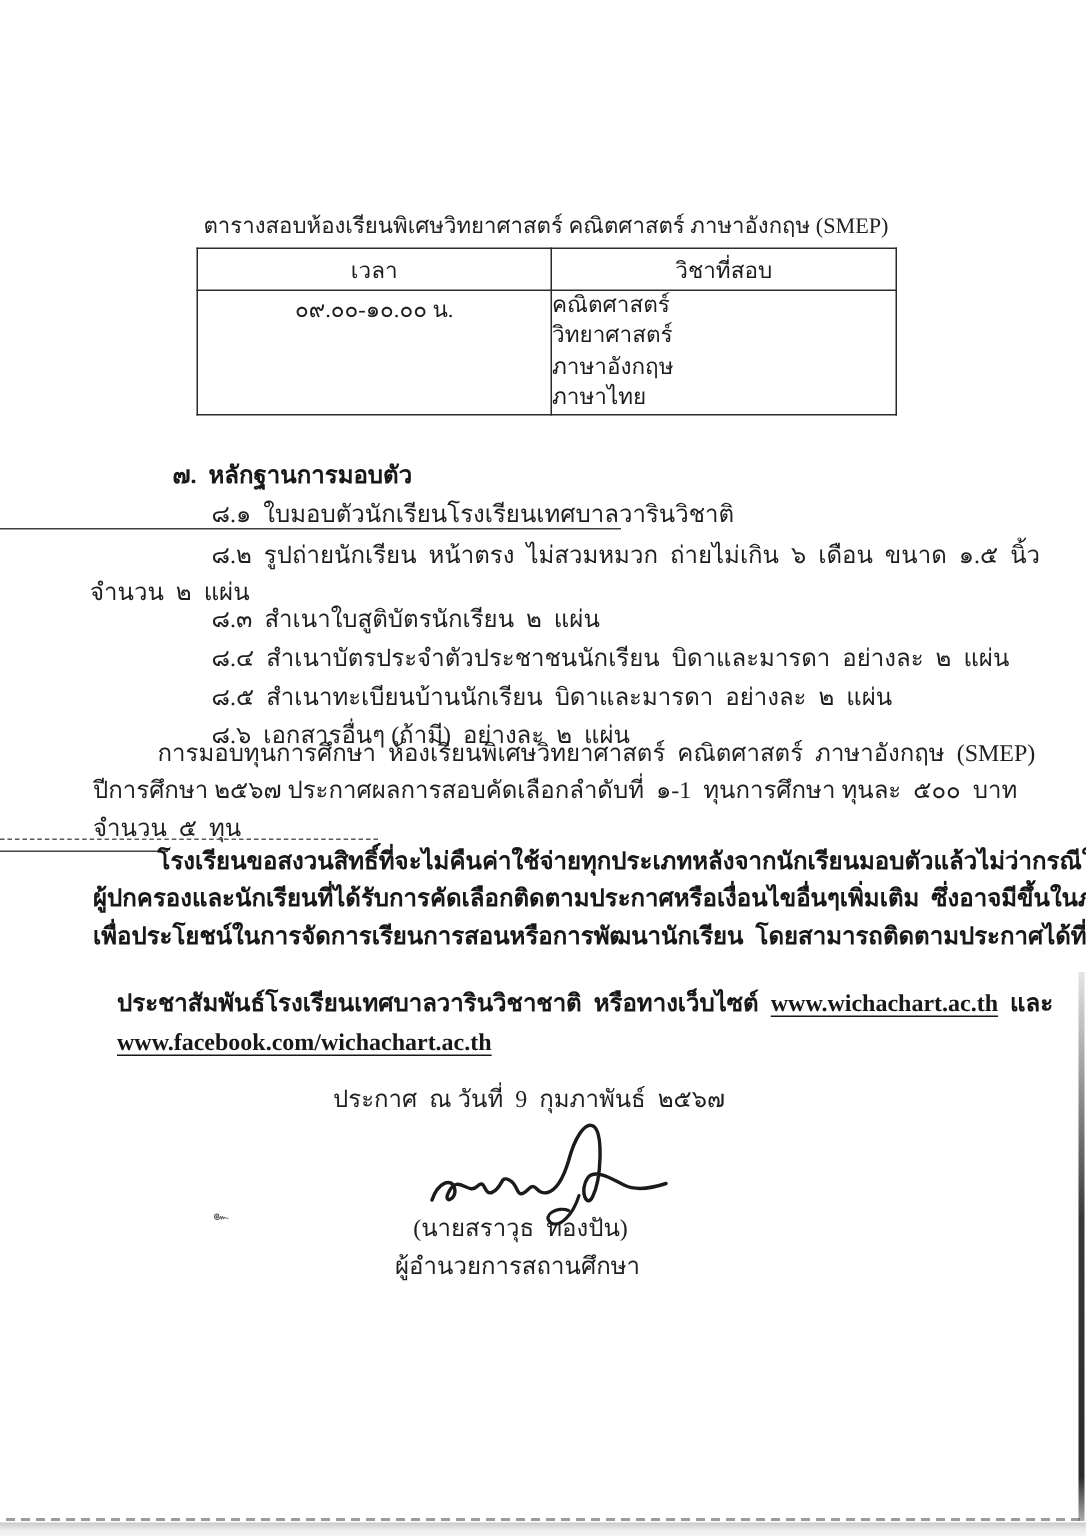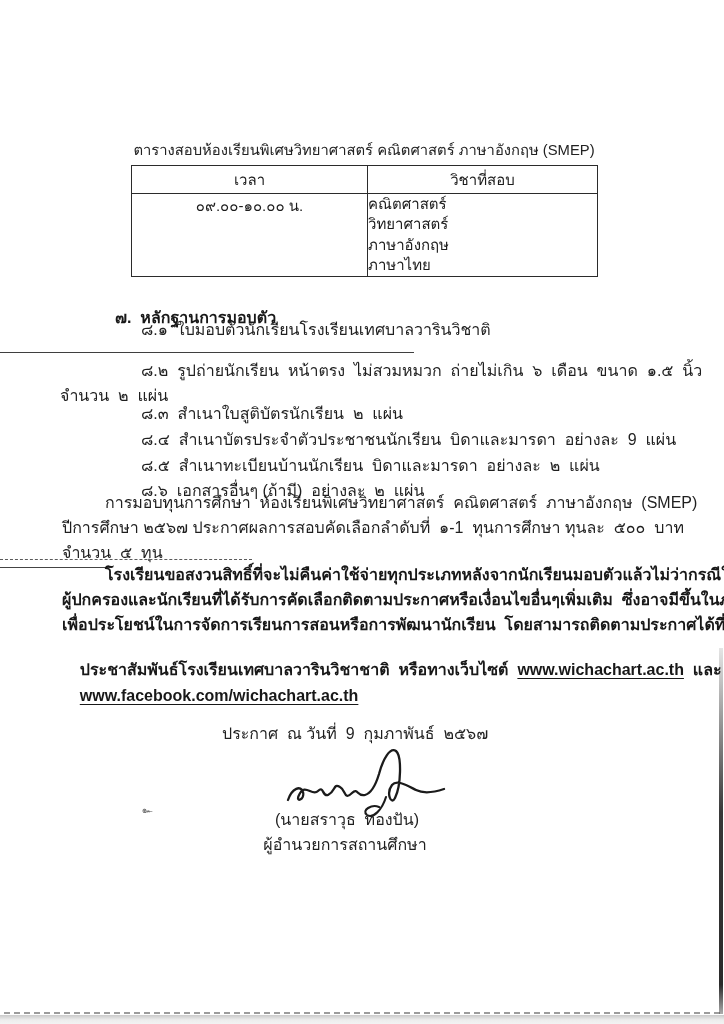--- a/index.html
+++ b/index.html
@@ -1,18 +1,18 @@
 <!DOCTYPE html>
 <html><head>
 <meta charset="utf-8">
 <style>
   html,body{margin:0;padding:0;background:#ffffff;}
   .page{
     position:relative;width:724px;height:1024px;background:#ffffff;overflow:hidden;
-    font-family:Liberation Sans, sans-serif;color:#1f1f1f;
+    font-family:Liberation Serif, serif;color:#1f1f1f;
   }
   .abs{position:absolute;white-space:pre;font-size:16px;line-height:1.25;}
   .bold{font-weight:bold;color:#181818;}
   
   .table-wrap{position:absolute;left:131px;top:138px;width:466px;}
   .table-title{text-align:center;font-size:14.8px;margin-bottom:3px;white-space:pre;color:#222;}
   table.exam{width:466px;border-collapse:collapse;table-layout:fixed;font-size:15px;color:#1c1c1c;}
   table.exam col.c1{width:236px;}
   table.exam col.c2{width:230px;}
   table.exam th,table.exam td{border:1.6px solid #2b2b2b;padding:0;}
@@ -66,25 +66,25 @@
           </td>
         </tr>
       </tbody>
     </table>
   </div>
 
   <div class="abs bold" style="left:115px;top:308px;">๗.  หลักฐานการมอบตัว</div>
 
   <div class="line-artifact" style="left:0;top:352px;width:414px;border-top-color:#3f3f3f;"></div>
 
-  <div class="abs" style="left:141px;top:320px;">๘.๑  ใบมอบตัวนักเรียนโรงเรียนเทศบาลวารินวิชาติ</div>
+  <div class="abs" style="left:141px;top:334px;">๘.๑  ใบมอบตัวนักเรียนโรงเรียนเทศบาลวารินวิชาติ</div>
   <div class="abs" style="left:141px;top:361px;">๘.๒  รูปถ่ายนักเรียน  หน้าตรง  ไม่สวมหมวก  ถ่ายไม่เกิน  ๖  เดือน  ขนาด  ๑.๕  นิ้ว</div>
   <div class="abs" style="left:60px;top:386px;">จำนวน  ๒  แผ่น</div>
   <div class="abs" style="left:141px;top:404px;">๘.๓  สำเนาใบสูติบัตรนักเรียน  ๒  แผ่น</div>
-  <div class="abs" style="left:141px;top:430px;">๘.๔  สำเนาบัตรประจำตัวประชาชนนักเรียน  บิดาและมารดา  อย่างละ  9  แผ่น</div>
+  <div class="abs" style="left:141px;top:430px;">๘.๔  สำเนาบัตรประจำตัวประชาชนนักเรียน  บิดาและมารดา  อย่างละ  ๒  แผ่น</div>
   <div class="abs" style="left:141px;top:456px;">๘.๕  สำเนาทะเบียนบ้านนักเรียน  บิดาและมารดา  อย่างละ  ๒  แผ่น</div>
   <div class="abs" style="left:141px;top:481px;">๘.๖  เอกสารอื่นๆ (ถ้ามี)  อย่างละ  ๒  แผ่น</div>
 
   <div class="abs" style="left:105px;top:493px;">การมอบทุนการศึกษา  ห้องเรียนพิเศษวิทยาศาสตร์  คณิตศาสตร์  ภาษาอังกฤษ  (SMEP)</div>
   <div class="abs" style="left:62px;top:518px;">ปีการศึกษา ๒๕๖๗ ประกาศผลการสอบคัดเลือกลำดับที่  ๑-1  ทุนการศึกษา ทุนละ  ๕๐๐  บาท</div>
   <div class="abs" style="left:62px;top:543px;">จำนวน  ๕  ทุน</div>
 
   <div class="dash-artifact" style="left:0;top:559px;width:252px;"></div>
   <div class="dash-artifact" style="left:0;top:567px;width:112px;border-top-style:solid;border-top-color:#444;"></div>
 

